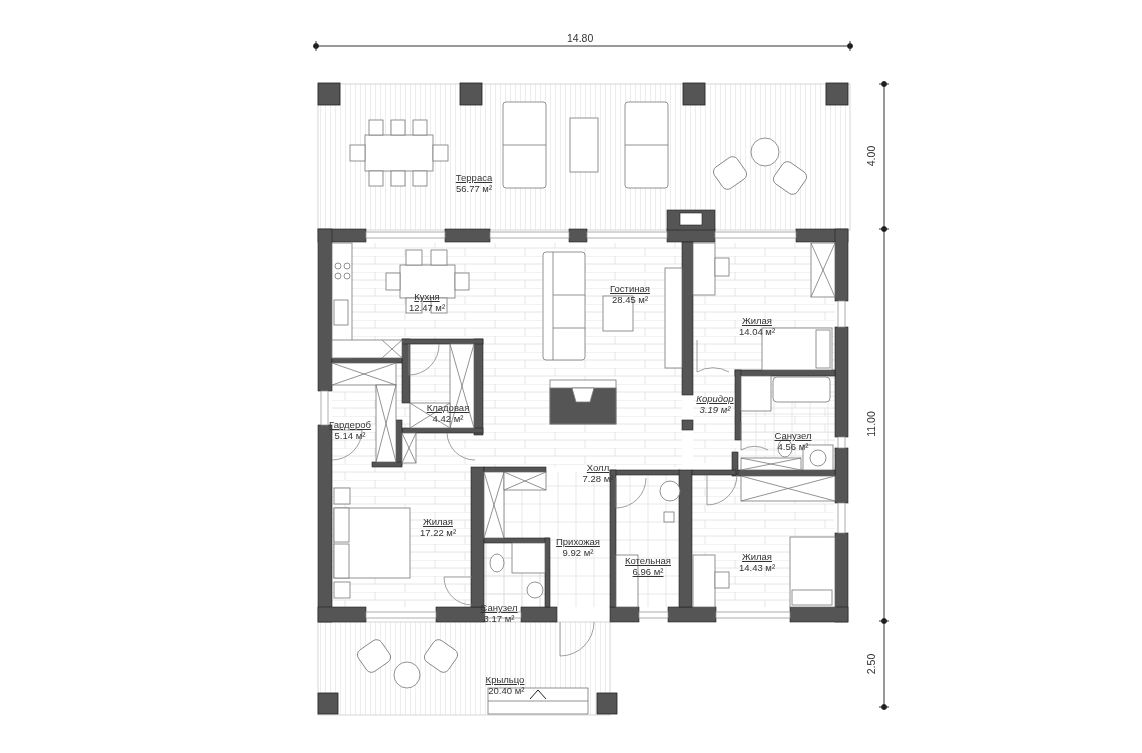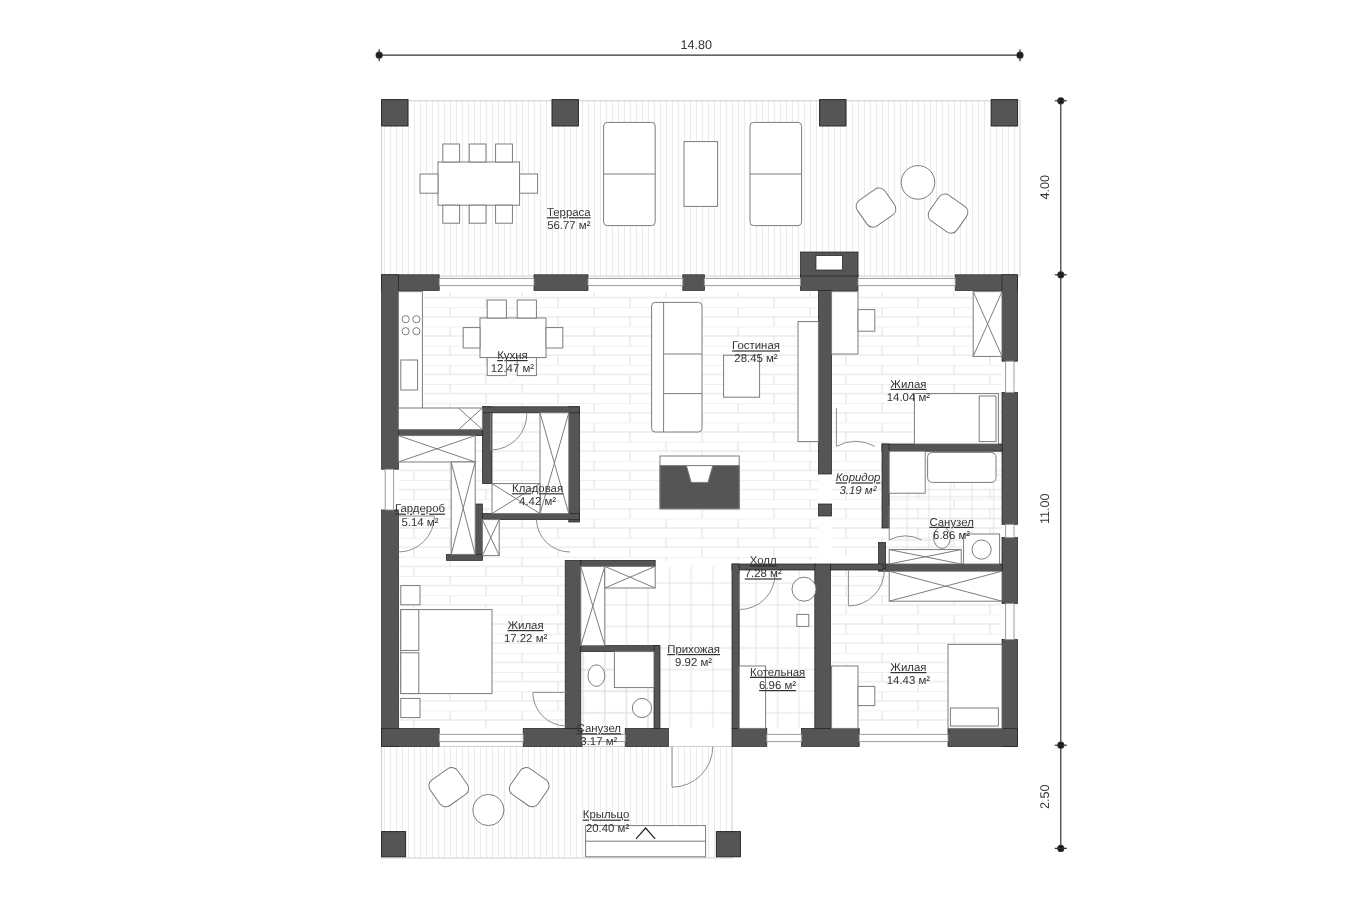--- a/index.html
+++ b/index.html
@@ -298,31 +298,31 @@
 <div class="lbl" style="left:757px;top:294px;">
     <span class="nm">Жилая</span>
     <span class="ar">14.04 м²</span>
   </div>
 <div class="lbl" style="left:715px;top:372px;font-style:italic;">
     <span class="nm">Коридор</span>
     <span class="ar">3.19 м²</span>
   </div>
 <div class="lbl" style="left:793px;top:409px;">
     <span class="nm">Санузел</span>
-    <span class="ar">6.86 м²</span>
+    <span class="ar">4.56 м²</span>
   </div>
 <div class="lbl" style="left:350px;top:398px;">
     <span class="nm">Гардероб</span>
     <span class="ar">5.14 м²</span>
   </div>
 <div class="lbl" style="left:448px;top:381px;">
     <span class="nm">Кладовая</span>
     <span class="ar">4.42 м²</span>
   </div>
-<div class="lbl" style="left:636px;top:441px;text-decoration:underline;">
+<div class="lbl" style="left:598px;top:441px;">
     <span class="nm">Холл</span>
     <span class="ar">7.28 м²</span>
   </div>
 <div class="lbl" style="left:438px;top:495px;">
     <span class="nm">Жилая</span>
     <span class="ar">17.22 м²</span>
   </div>
 <div class="lbl" style="left:578px;top:515px;">
     <span class="nm">Прихожая</span>
     <span class="ar">9.92 м²</span>

